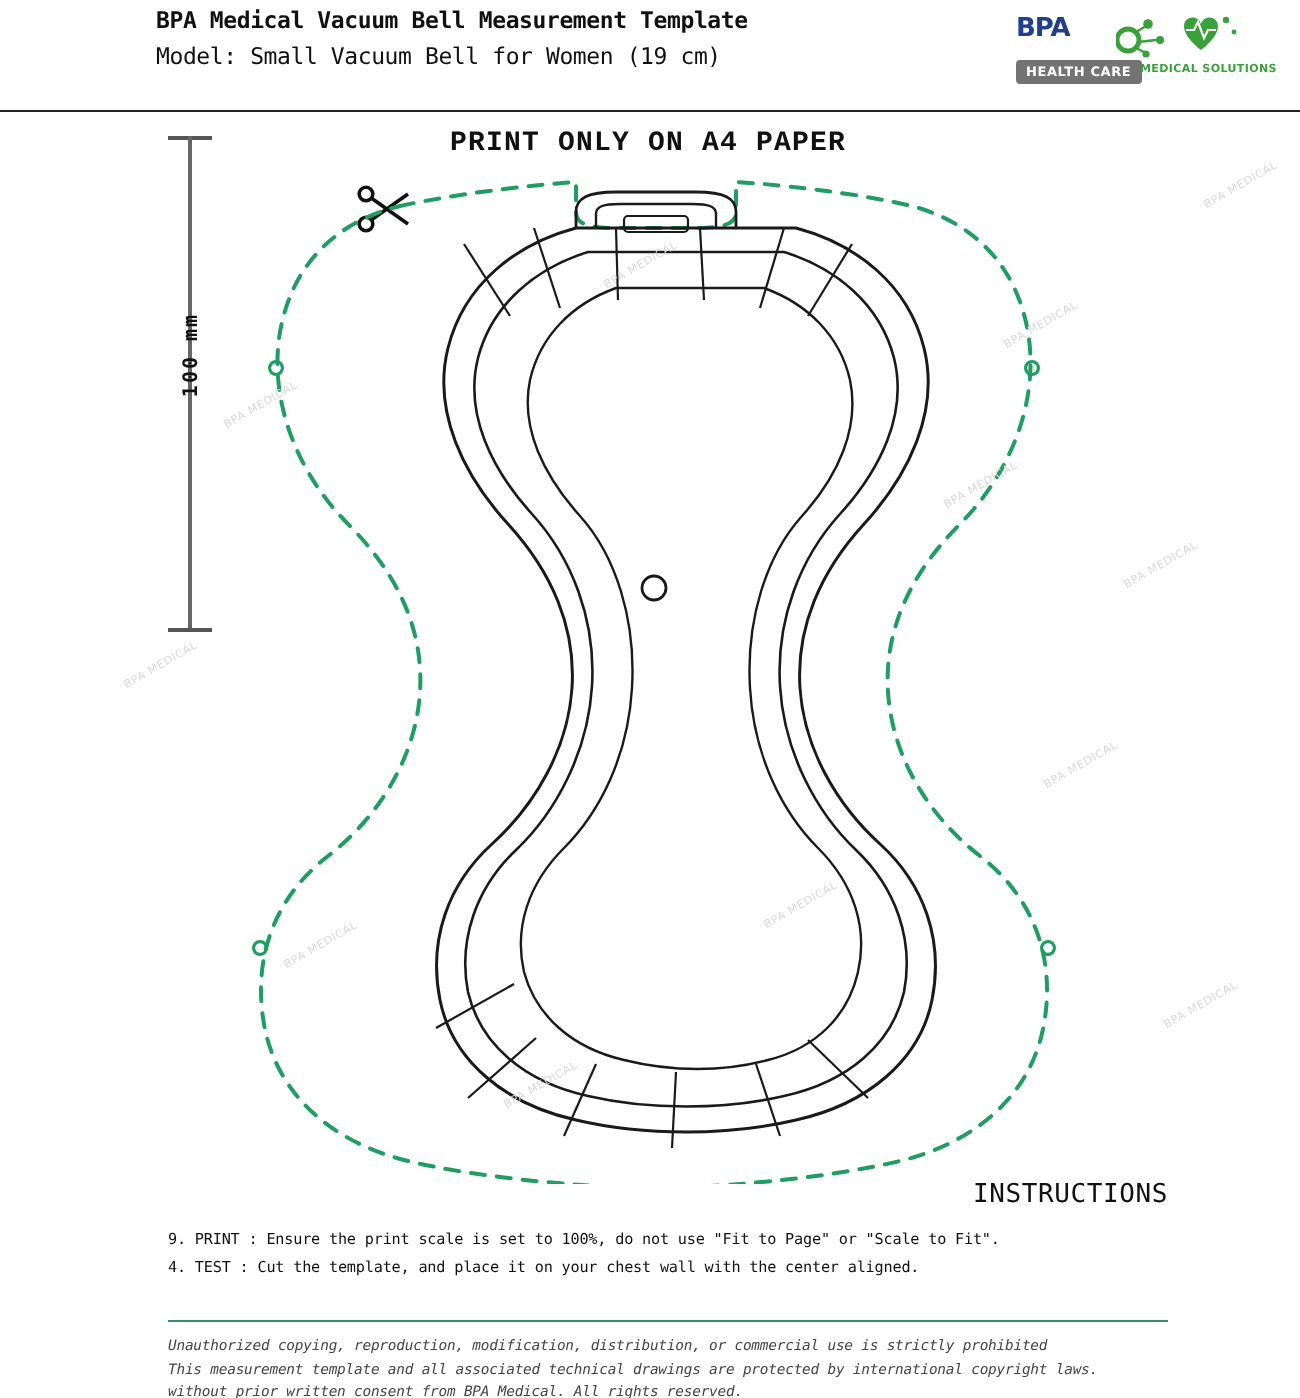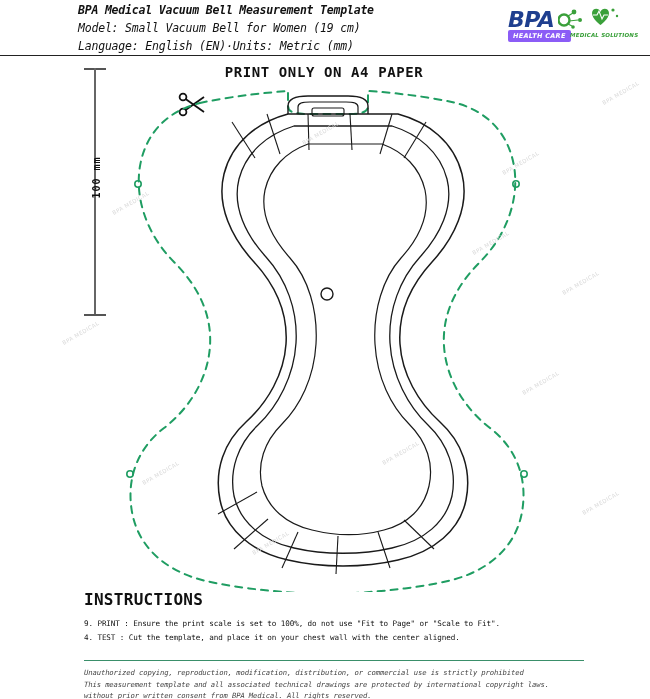--- a/index.html
+++ b/index.html
@@ -17,21 +17,20 @@
   }
 
   
   #header {
     position: absolute;
     left: 0; top: 0;
     width: 650px;
     height: 56px;
     border-bottom: 1.5px solid #222;
     box-sizing: border-box;
-    font-style: italic;
   }
   #header-text {
     position: absolute;
     left: 78px; top: 2px;
   }
   .hdr-title {
     font-size: 11.5px;
     font-weight: bold;
     letter-spacing: -0.2px;
     line-height: 17px;
@@ -49,28 +48,28 @@
     position: absolute;
     right: 10px; top: 4px;
     width: 132px;
     height: 46px;
   }
   .logo-bpa {
     position: absolute;
     left: 0; top: 3px;
     font-family: "DejaVu Sans", sans-serif;
     font-weight: bold;
-    font-size: 22px;
+    font-size: 13px;
     color: #1f3f8f;
     letter-spacing: -0.5px;
   }
   .logo-health {
     position: absolute;
     left: 0; top: 26px;
-    background: #8b5cf6;
+    background: #737373;
     color: #fff;
     font-family: "DejaVu Sans", sans-serif;
     font-size: 6.5px;
     font-weight: bold;
     padding: 2px 5px;
     border-radius: 2px;
     letter-spacing: 0.3px;
   }
   .logo-med {
     position: absolute;
@@ -88,20 +87,21 @@
 
   
   #print-banner {
     position: absolute;
     left: 0; top: 64px;
     width: 648px;
     text-align: center;
     font-size: 14px;
     font-weight: bold;
     letter-spacing: 0.6px;
+    font-family: Liberation Mono, monospace;
   }
 
   
   #measure {
     position: absolute;
     left: 78px; top: 68px;
     width: 36px;
     height: 248px;
   }
   #measure .cap-top,
@@ -163,24 +163,25 @@
     pointer-events: none;
   }
 
   
   #instructions {
     position: absolute;
     left: 84px; top: 590px;
     width: 500px;
   }
   #instr-title {
-    font-size: 16px;
-    font-weight: bold;
+    font-size: 13px;
+    font-weight: normal;
     letter-spacing: 0.3px;
     margin-bottom: 8px;
+    text-align: right;
   }
   .instr-item {
     font-size: 7.6px;
     line-height: 13.5px;
     letter-spacing: -0.1px;
     white-space: nowrap;
   }
 
   
   #footer {
@@ -199,21 +200,20 @@
     white-space: nowrap;
   }
 </style>
 </head>
 <body>
 
 <div id="header">
   <div id="header-text">
     <div class="hdr-title">BPA Medical Vacuum Bell Measurement Template</div>
     <div class="hdr-line">Model: Small Vacuum Bell for Women  (19 cm)</div>
-    <div class="hdr-line">Language: English (EN)·Units: Metric (mm)</div>
   </div>
 
   <div id="logo">
     <div class="logo-bpa">BPA</div>
     <div class="logo-health">HEALTH CARE</div>
     <div class="logo-med">MEDICAL SOLUTIONS</div>
     <svg class="logo-svg" width="80" height="30" viewBox="0 0 80 30">
       <circle cx="6" cy="16" r="5.5" fill="none" stroke="#3aa03a" stroke-width="2.4"></circle>
       <circle cx="16" cy="8" r="2.4" fill="#3aa03a"></circle>
       <circle cx="22" cy="16" r="2.0" fill="#3aa03a"></circle>

